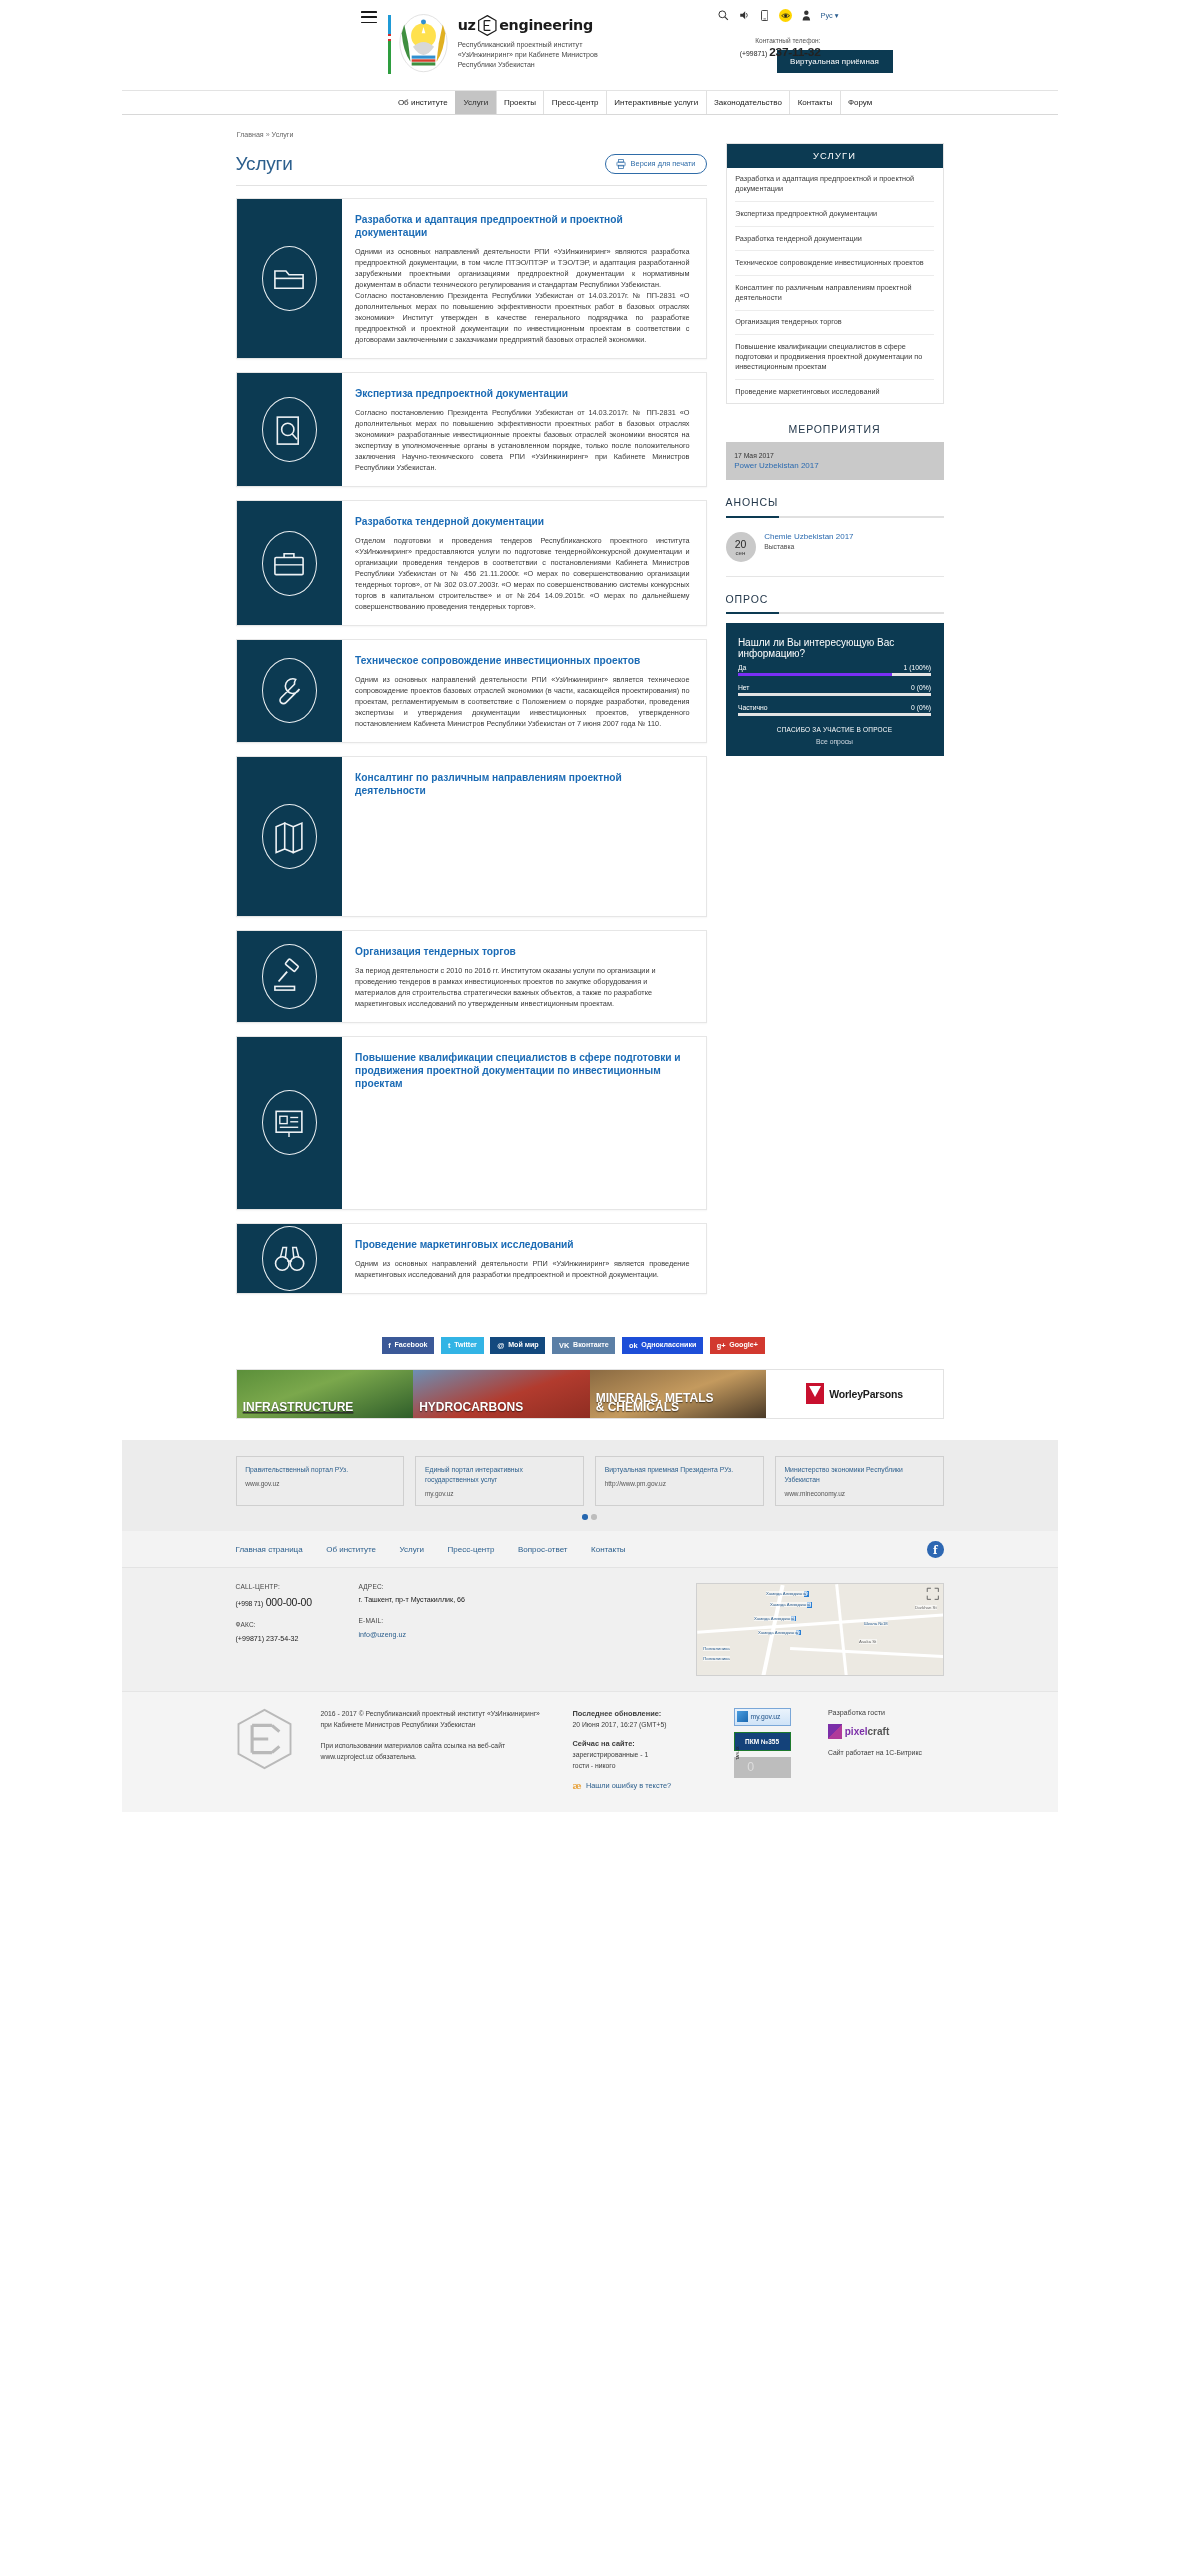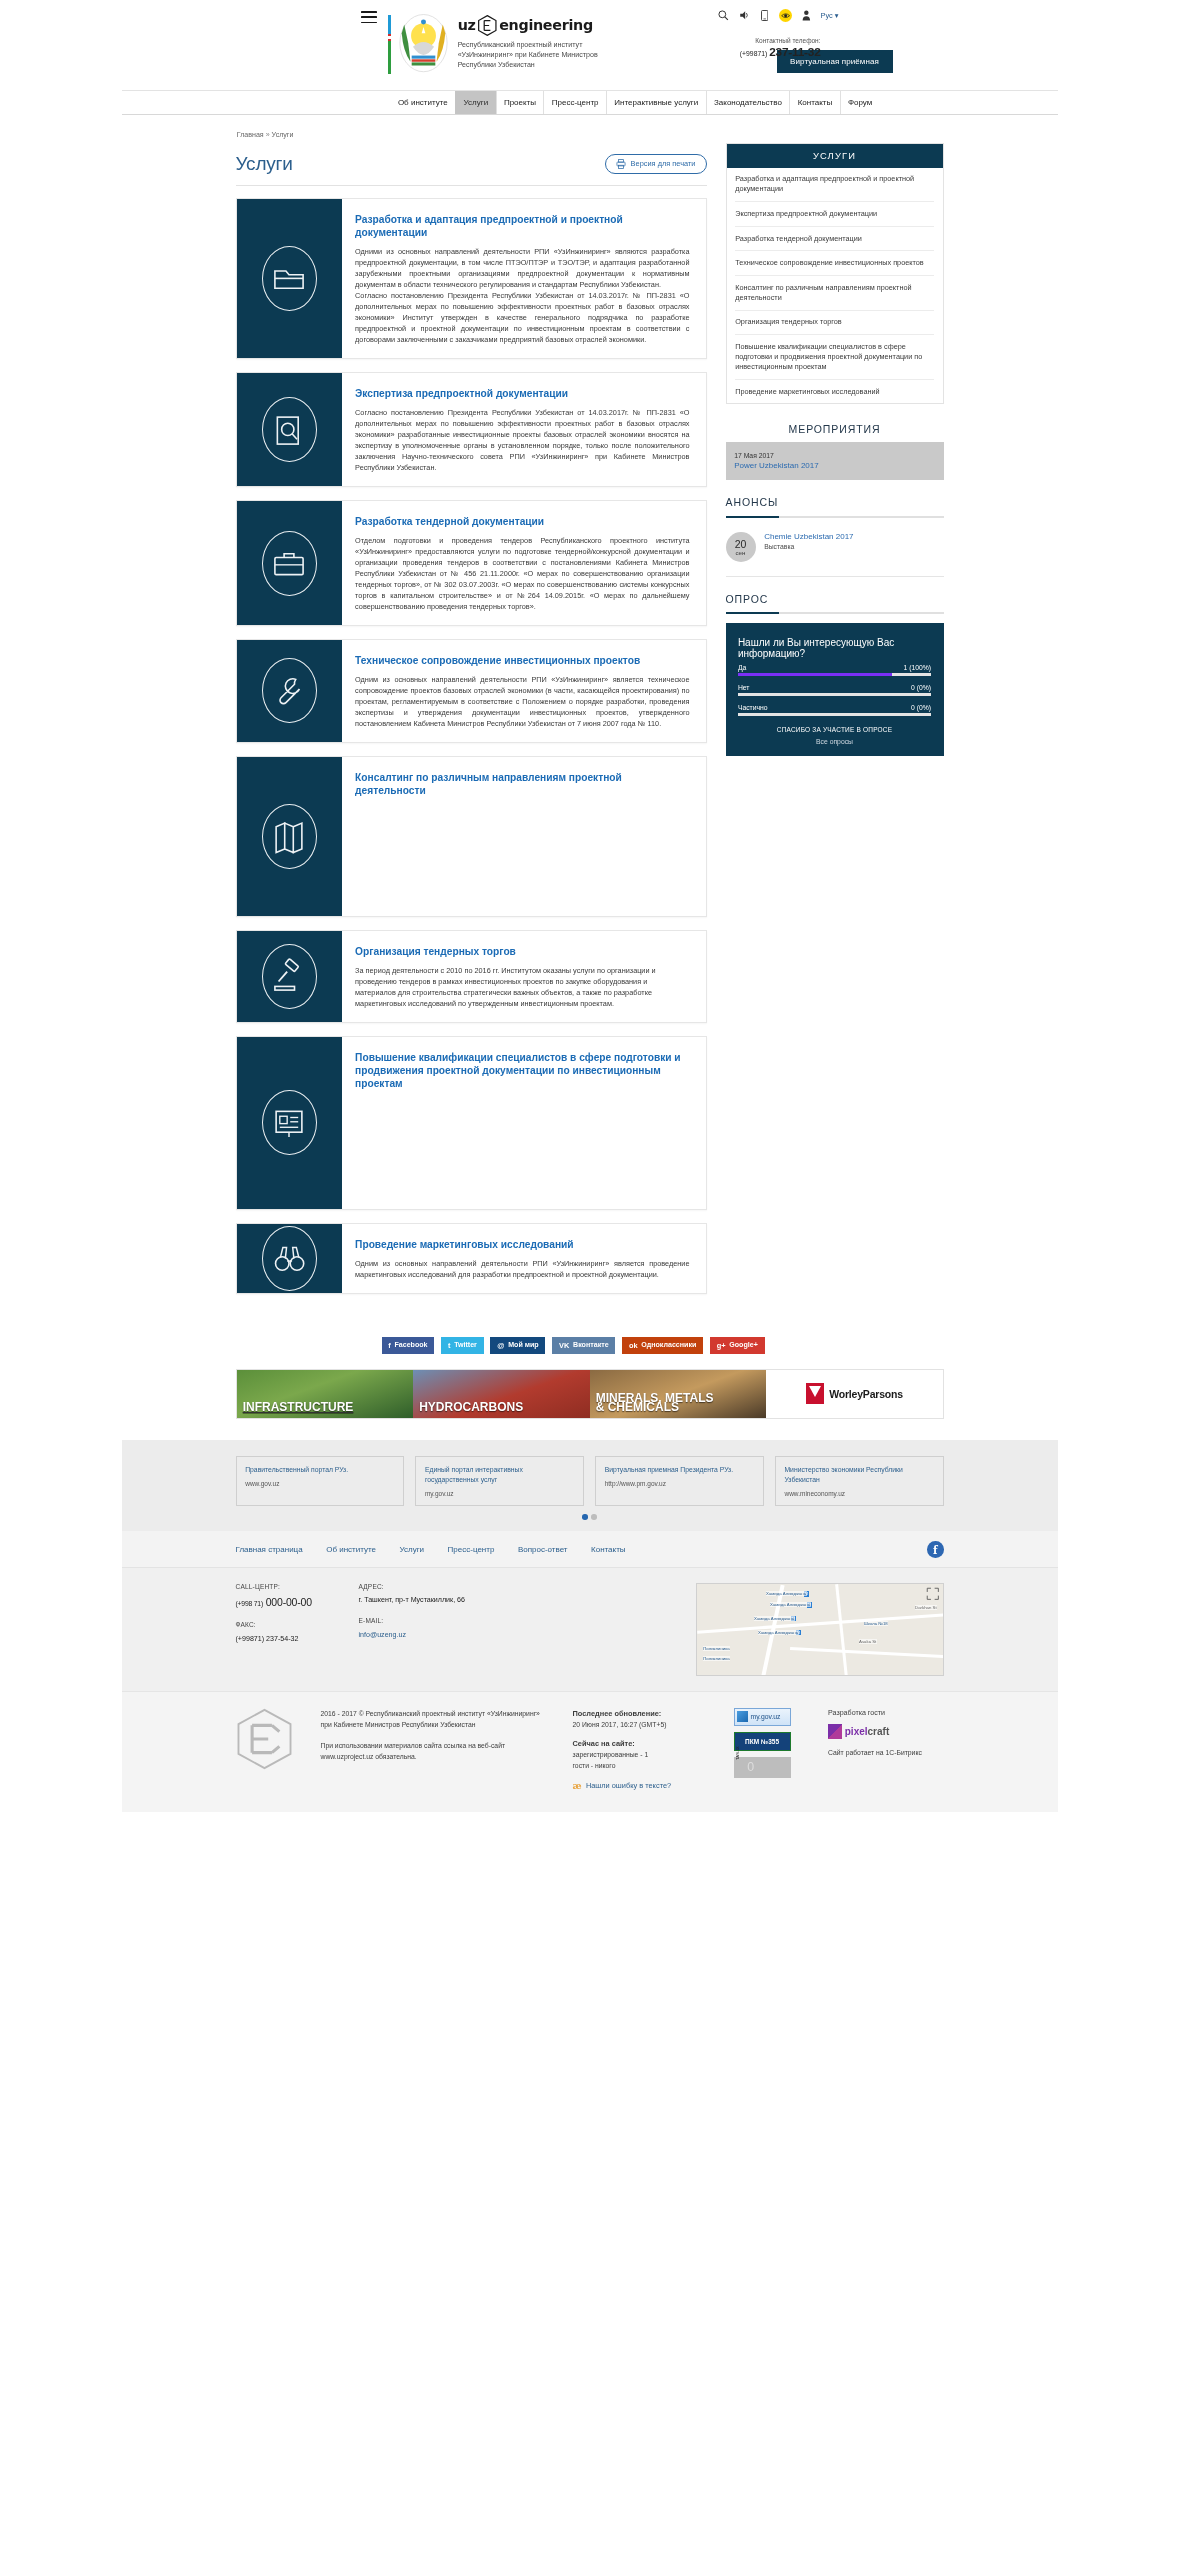--- a/index.html
+++ b/index.html
@@ -542,21 +542,21 @@
         <span>Twitter</span>
       </span>
       <span class="soc" style="background: rgb(19, 73, 126);">
         <span class="g">@</span>
         <span>Мой мир</span>
       </span>
       <span class="soc" style="background: rgb(91, 127, 166);">
         <span class="g">VK</span>
         <span>Вконтакте</span>
       </span>
-      <span class="soc" style="background: #c2410c;">
+      <span class="soc" style="background: #1d4ed8;">
         <span class="g">ok</span>
         <span>Одноклассники</span>
       </span>
       <span class="soc" style="background: rgb(210, 57, 47);">
         <span class="g">g+</span>
         <span>Google+</span>
       </span>
     </div>
 
   <div class="banner-strip">

